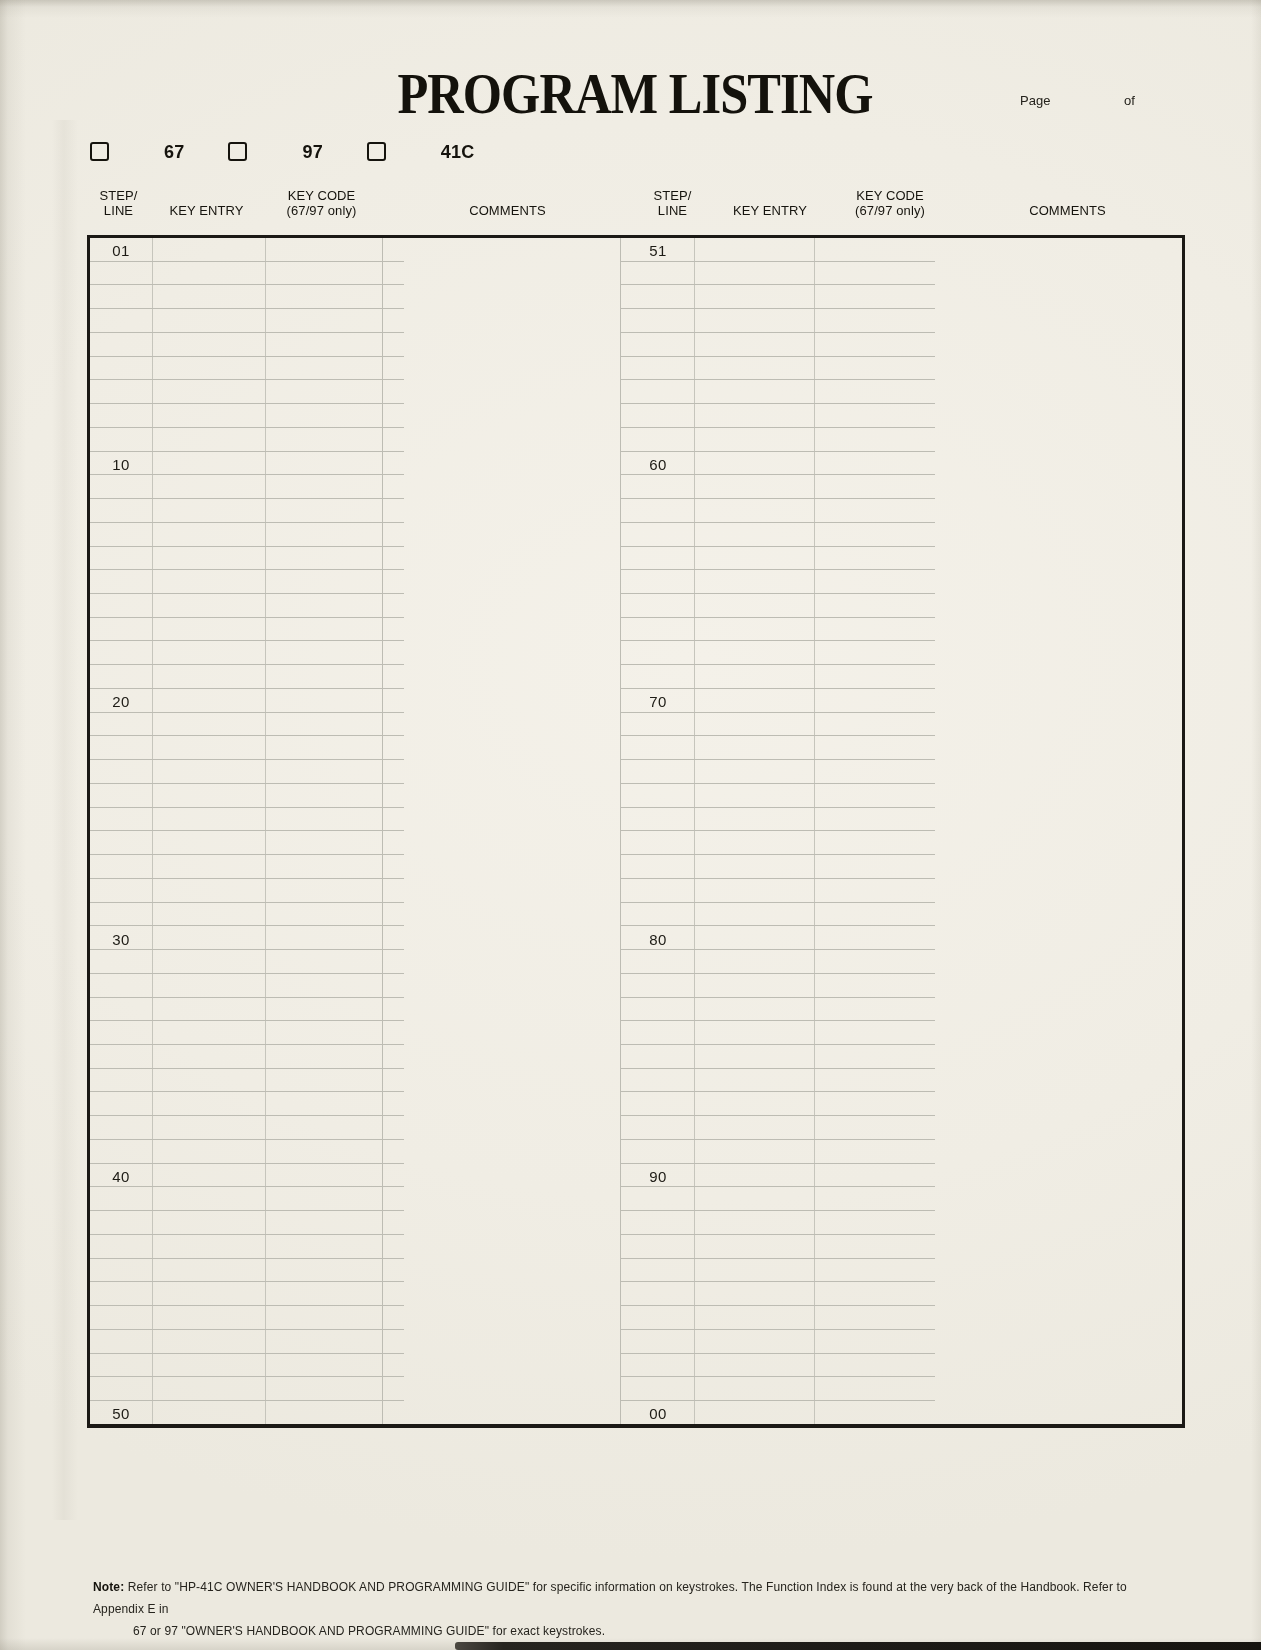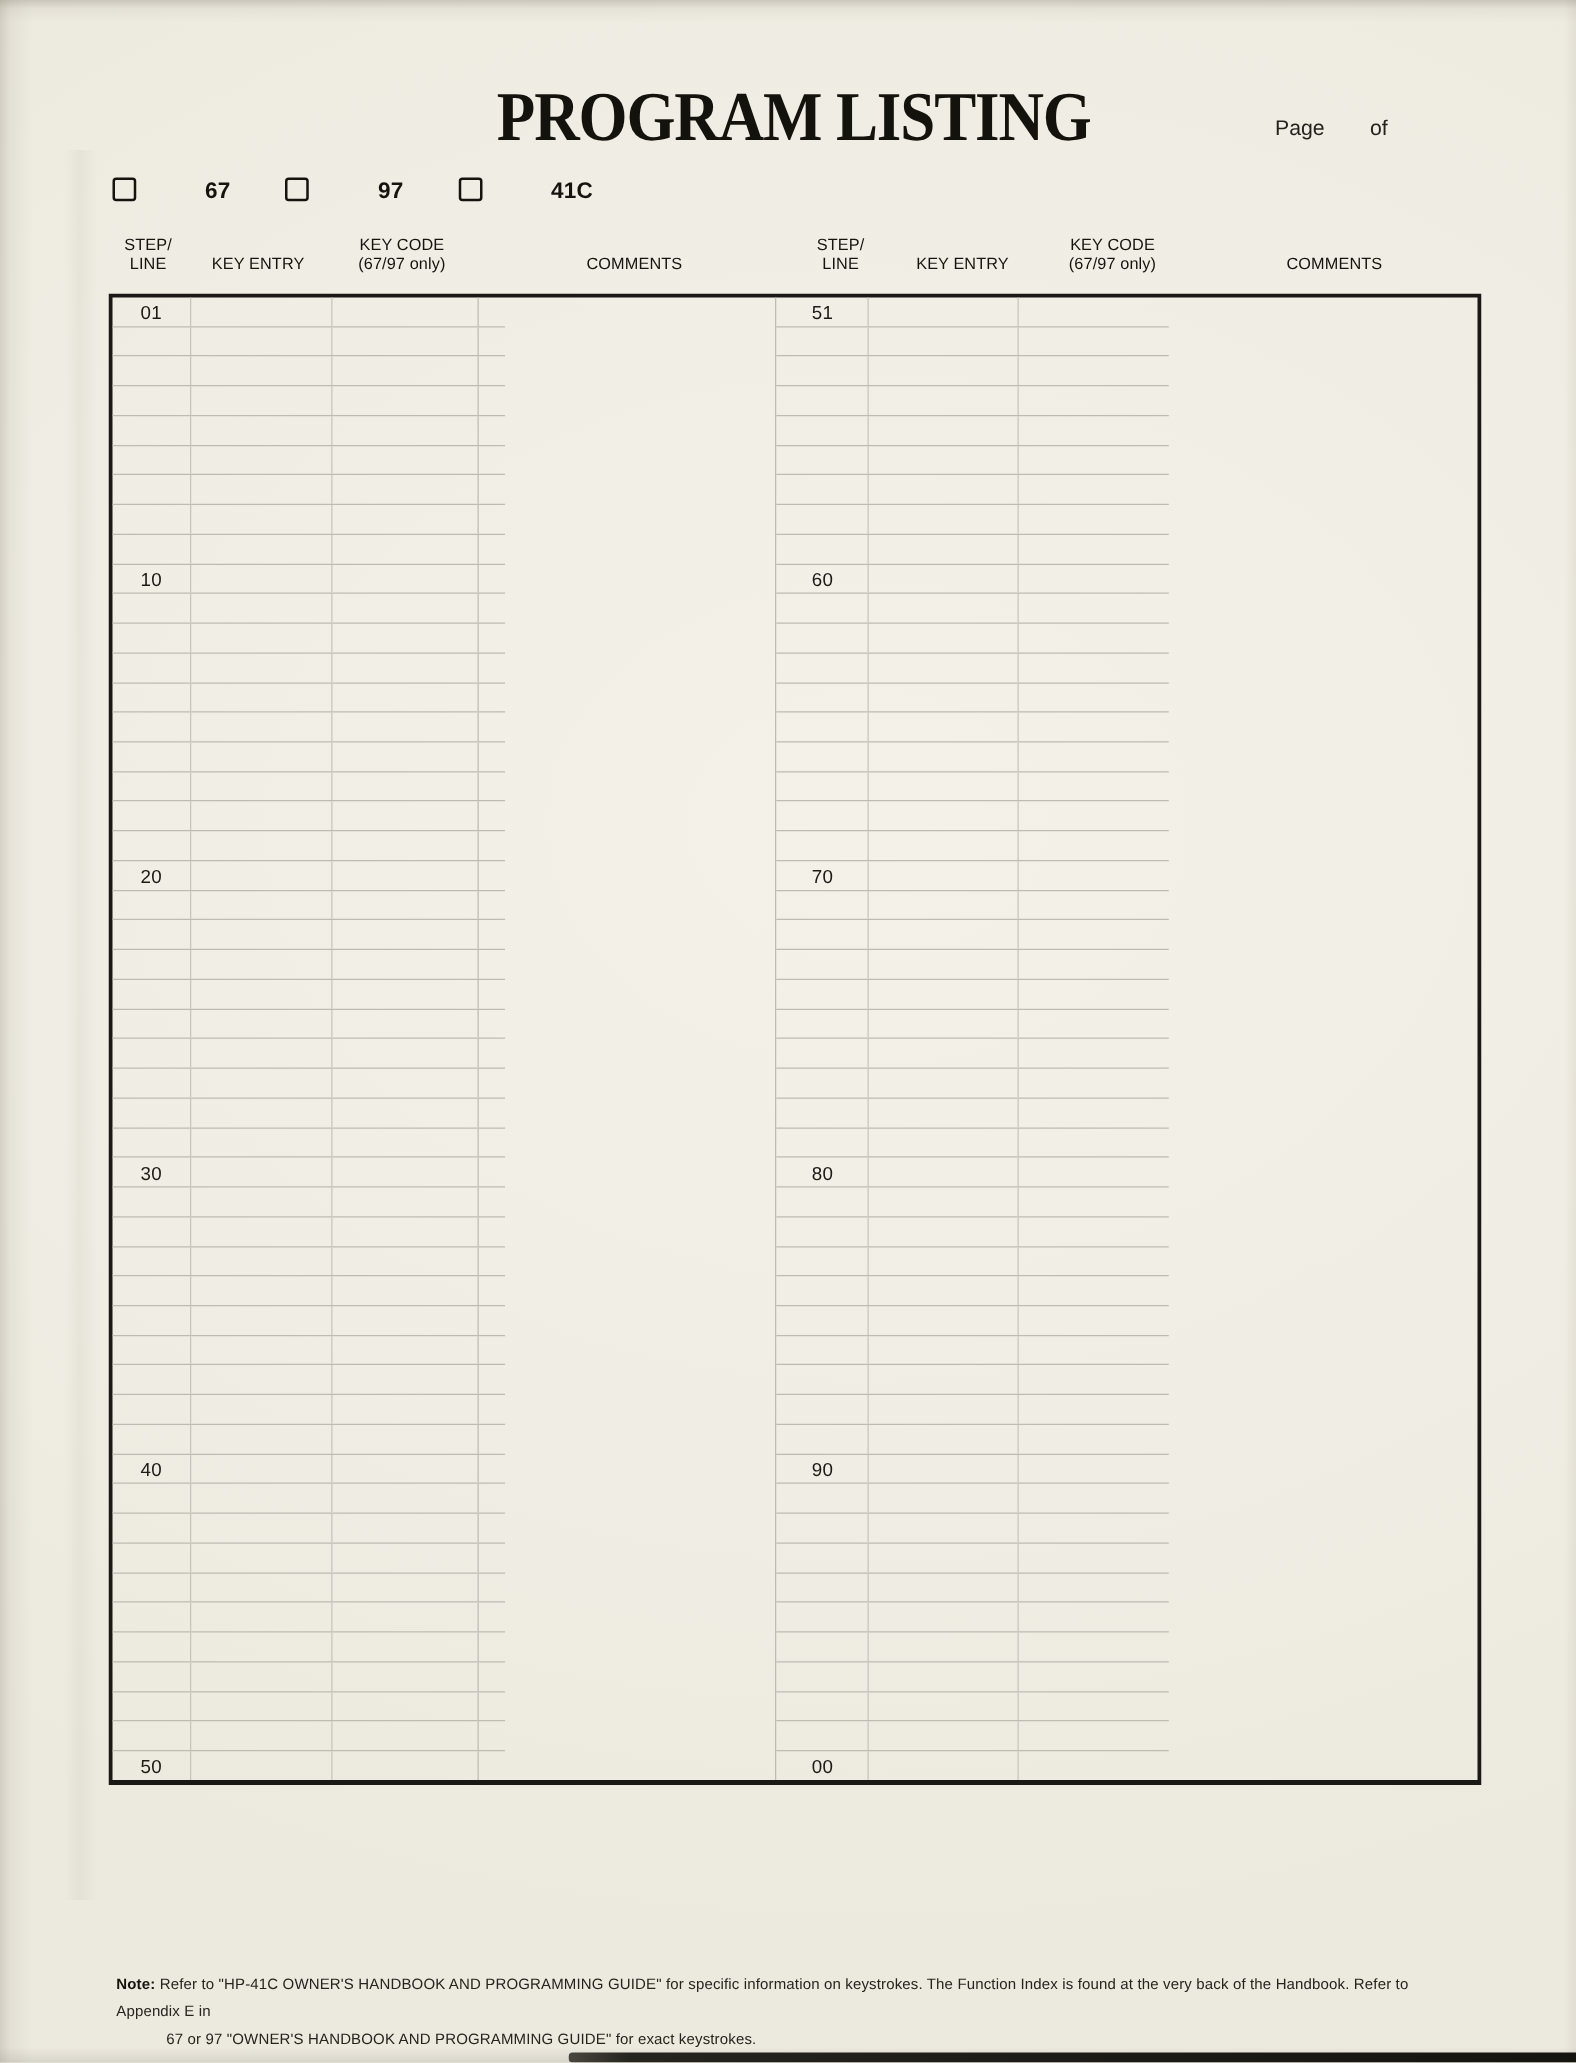--- a/index.html
+++ b/index.html
@@ -23,22 +23,22 @@
   
   #fold{position:absolute; left:52px; top:120px; width:26px; height:1400px;
     background:linear-gradient(90deg, rgba(0,0,0,0) 0%, rgba(120,115,100,0.07) 45%, rgba(0,0,0,0) 100%);}
 
   #title{
     position:absolute; left:310px; top:62px; width:650px; text-align:center;
     font-family:"Liberation Serif", serif; font-weight:bold; font-size:56px;
     letter-spacing:-1px; color:#14120c; transform:scaleX(0.9); transform-origin:center;
     white-space:nowrap;
   }
-  #pageof{position:absolute; top:93px; left:1020px; width:200px; font-size:17px; color:#24221c;}
-  #pageof .of{position:absolute; left:76px; top:0;}
+  #pageof{position:absolute; top:93px; left:1020px; width:200px; font-size:13px; color:#24221c;}
+  #pageof .of{position:absolute; left:104px; top:0;}
 
   #checks{position:absolute; left:90px; top:142px; display:flex; align-items:center;}
   .chk{display:flex; align-items:flex-start; margin-right:32px;gap:48px;}
   .chk .box{width:15px; height:15px; border:2.5px solid #15130d; border-radius:3px; background:transparent;}
   .chk .lbl{font-weight:bold; font-size:18px; color:#15130d; margin-left:7px; letter-spacing:0.2px;}
   .chk:nth-child(3){margin-right:0;}
   #checks .chk + .chk{margin-left:12px;}
 
   
   .hdrcell{position:absolute; top:180px; height:40px; display:flex; flex-direction:column;

